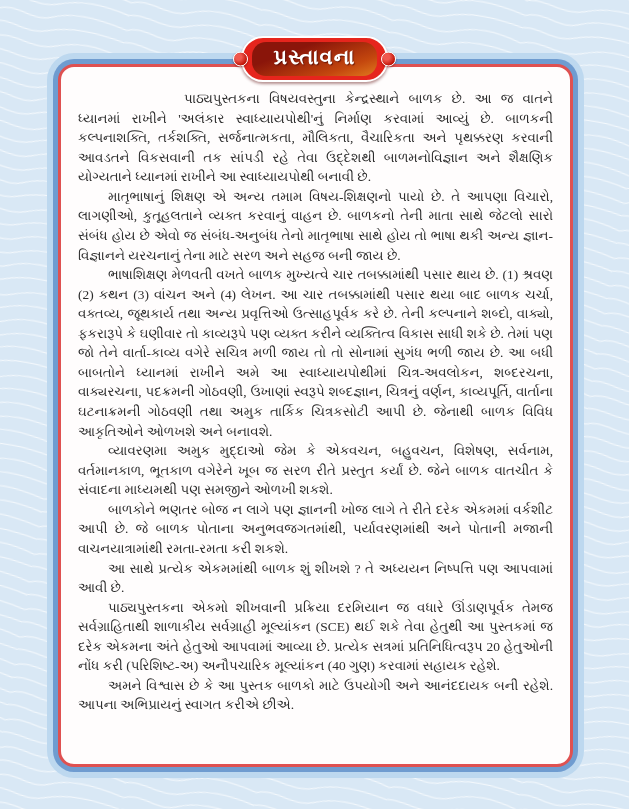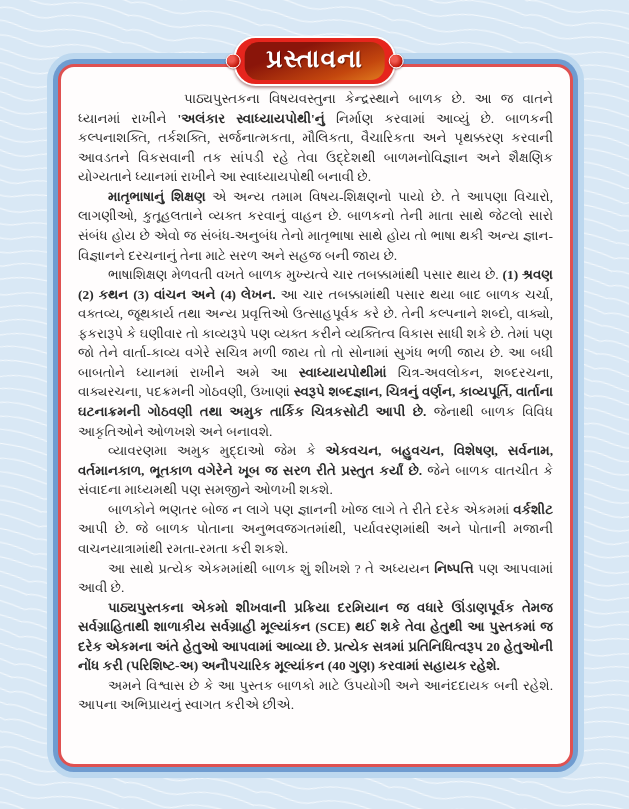--- a/index.html
+++ b/index.html
@@ -42,21 +42,21 @@
     box-shadow:0 2px 3px rgba(90,10,10,.45);
   }
   .badge-inner{
     background:linear-gradient(160deg, var(--badge-dark) 30%, var(--badge-orange) 75%, #e07a1e 100%);
     border-radius:14px;
     padding:3px 22px 6px 22px;
   }
   .badge-title{
     color:#ffffff;
     font-weight:bold;
-    font-size:25px;
+    font-size:21px;
     letter-spacing:1px;
     white-space:nowrap;
     text-shadow:1px 1px 1px rgba(60,0,0,.6);
   }
   .knob{
     position:absolute;
     top:50%; width:15px; height:15px;
     transform:translateY(-50%);
     background:radial-gradient(circle at 35% 35%, #f0594f 25%, #c01508 70%);
     border:1px solid #ffffff;
@@ -69,21 +69,21 @@
     position:absolute; inset:0;
     padding:22px 17px 10px 17px;
     color:var(--ink);
     font-size:13.4px;
     line-height:1.46;
     text-align:justify;
     overflow:hidden;
   }
   .content p{text-indent:30px;}
   .content p.p-first{text-indent:106px;}
-  .content .b{font-weight:bold;}
+  .content .b{font-weight:normal;}
 </style>
 </head>
 <body>
 
 <div class="page">
   <svg class="wave-bg" width="629" height="809" viewBox="0 0 629 809" xmlns="http://www.w3.org/2000/svg" aria-hidden="true">
     <defs>
       <pattern id="waves" width="130" height="84" patternUnits="userSpaceOnUse" patternTransform="rotate(10)">
         <g fill="none" stroke="#ffffff" stroke-opacity="0.75" stroke-width="1.1">
           <path d="M0 8 C 18 0, 36 16, 54 8 S 94 0, 130 8"></path>
@@ -96,21 +96,21 @@
       </pattern>
     </defs>
     <rect width="629" height="809" fill="#d9e8f5"></rect>
     <rect width="629" height="809" fill="url(#waves)"></rect>
   </svg>
 
   <div class="sheet">
     <div class="content">
       <div>
           <p class="p-first"><span>પાઠ્યપુસ્તકના વિષયવસ્તુના કેન્દ્રસ્થાને બાળક છે. આ જ વાતને ધ્યાનમાં રાખીને </span><span class="b">'અલંકાર સ્વાધ્યાયપોથી'નું</span><span> નિર્માણ કરવામાં આવ્યું છે. બાળકની કલ્પનાશક્તિ, તર્કશક્તિ, સર્જનાત્મકતા, મૌલિકતા, વૈચારિકતા અને પૃથક્કરણ કરવાની આવડતને વિકસવાની તક સાંપડી રહે તેવા ઉદ્દેશથી બાળમનોવિજ્ઞાન અને શૈક્ષણિક યોગ્યતાને ધ્યાનમાં રાખીને આ સ્વાધ્યાયપોથી બનાવી છે.</span></p>
-          <p><span class="b">માતૃભાષાનું શિક્ષણ</span><span> એ અન્ય તમામ વિષય-શિક્ષણનો પાયો છે. તે આપણા વિચારો, લાગણીઓ, કુતૂહલતાને વ્યક્ત કરવાનું વાહન છે. બાળકનો તેની માતા સાથે જેટલો સારો સંબંધ હોય છે એવો જ સંબંધ-અનુબંધ તેનો માતૃભાષા સાથે હોય તો ભાષા થકી અન્ય જ્ઞાન-વિજ્ઞાનને દરચનાનું તેના માટે સરળ અને સહજ બની જાય છે.</span></p>
+          <p><span class="b">માતૃભાષાનું શિક્ષણ</span><span> એ અન્ય તમામ વિષય-શિક્ષણનો પાયો છે. તે આપણા વિચારો, લાગણીઓ, કુતૂહલતાને વ્યક્ત કરવાનું વાહન છે. બાળકનો તેની માતા સાથે જેટલો સારો સંબંધ હોય છે એવો જ સંબંધ-અનુબંધ તેનો માતૃભાષા સાથે હોય તો ભાષા થકી અન્ય જ્ઞાન-વિજ્ઞાનને યરચનાનું તેના માટે સરળ અને સહજ બની જાય છે.</span></p>
           <p><span>ભાષાશિક્ષણ મેળવતી વખતે બાળક મુખ્યત્વે ચાર તબક્કામાંથી પસાર થાય છે. </span><span class="b">(1) શ્રવણ (2) કથન (3) વાંચન અને (4) લેખન.</span><span> આ ચાર તબક્કામાંથી પસાર થયા બાદ બાળક ચર્ચા, વક્તવ્ય, જૂથકાર્ય તથા અન્ય પ્રવૃત્તિઓ ઉત્સાહપૂર્વક કરે છે. તેની કલ્પનાને શબ્દો, વાક્યો, ફકરારૂપે કે ઘણીવાર તો કાવ્યરૂપે પણ વ્યક્ત કરીને વ્યક્તિત્વ વિકાસ સાધી શકે છે. તેમાં પણ જો તેને વાર્તા-કાવ્ય વગેરે સચિત્ર મળી જાય તો તો સોનામાં સુગંધ ભળી જાય છે. આ બધી બાબતોને ધ્યાનમાં રાખીને અમે આ </span><span class="b">સ્વાધ્યાયપોથીમાં</span><span> ચિત્ર-અવલોકન, શબ્દરચના, વાક્યરચના, પદક્રમની ગોઠવણી, ઉખાણાં </span><span class="b">સ્વરૂપે શબ્દજ્ઞાન, ચિત્રનું વર્ણન, કાવ્યપૂર્તિ, વાર્તાના ઘટનાક્રમની ગોઠવણી તથા અમુક તાર્કિક ચિત્રકસોટી આપી છે.</span><span> જેનાથી બાળક વિવિધ આકૃતિઓને ઓળખશે અને બનાવશે.</span></p>
           <p><span>વ્યાવરણમા અમુક મુદ્દાઓ જેમ કે </span><span class="b">એકવચન, બહુવચન, વિશેષણ, સર્વનામ, વર્તમાનકાળ, ભૂતકાળ વગેરેને ખૂબ જ સરળ રીતે પ્રસ્તુત કર્યાં છે.</span><span> જેને બાળક વાતચીત કે સંવાદના માધ્યમથી પણ સમજીને ઓળખી શકશે.</span></p>
           <p><span>બાળકોને ભણતર બોજ ન લાગે પણ જ્ઞાનની ખોજ લાગે તે રીતે દરેક એકમમાં </span><span class="b">વર્કશીટ</span><span> આપી છે. જે બાળક પોતાના અનુભવજગતમાંથી, પર્યાવરણમાંથી અને પોતાની મજાની વાચનયાત્રામાંથી રમતા-રમતા કરી શકશે.</span></p>
           <p><span>આ સાથે પ્રત્યેક એકમમાંથી બાળક શું શીખશે ? તે અધ્યયન </span><span class="b">નિષ્પત્તિ</span><span> પણ આપવામાં આવી છે.</span></p>
           <p><span class="b">પાઠ્યપુસ્તકના એકમો શીખવાની પ્રક્રિયા દરમિયાન જ વધારે ઊંડાણપૂર્વક તેમજ સર્વગ્રાહિતાથી શાળાકીય સર્વગ્રાહી મૂલ્યાંકન (SCE) થઈ શકે તેવા હેતુથી આ પુસ્તકમાં જ દરેક એકમના અંતે હેતુઓ આપવામાં આવ્યા છે. પ્રત્યેક સત્રમાં પ્રતિનિધિત્વરૂપ 20 હેતુઓની નોંધ કરી (પરિશિષ્ટ-અ) અનૌપચારિક મૂલ્યાંકન (40 ગુણ) કરવામાં સહાયક રહેશે.</span></p>
           <p><span>અમને વિશ્વાસ છે કે આ પુસ્તક બાળકો માટે ઉપયોગી અને આનંદદાયક બની રહેશે. આપના અભિપ્રાયનું સ્વાગત કરીએ છીએ.</span></p>
         </div>
 
     </div>
   </div>

